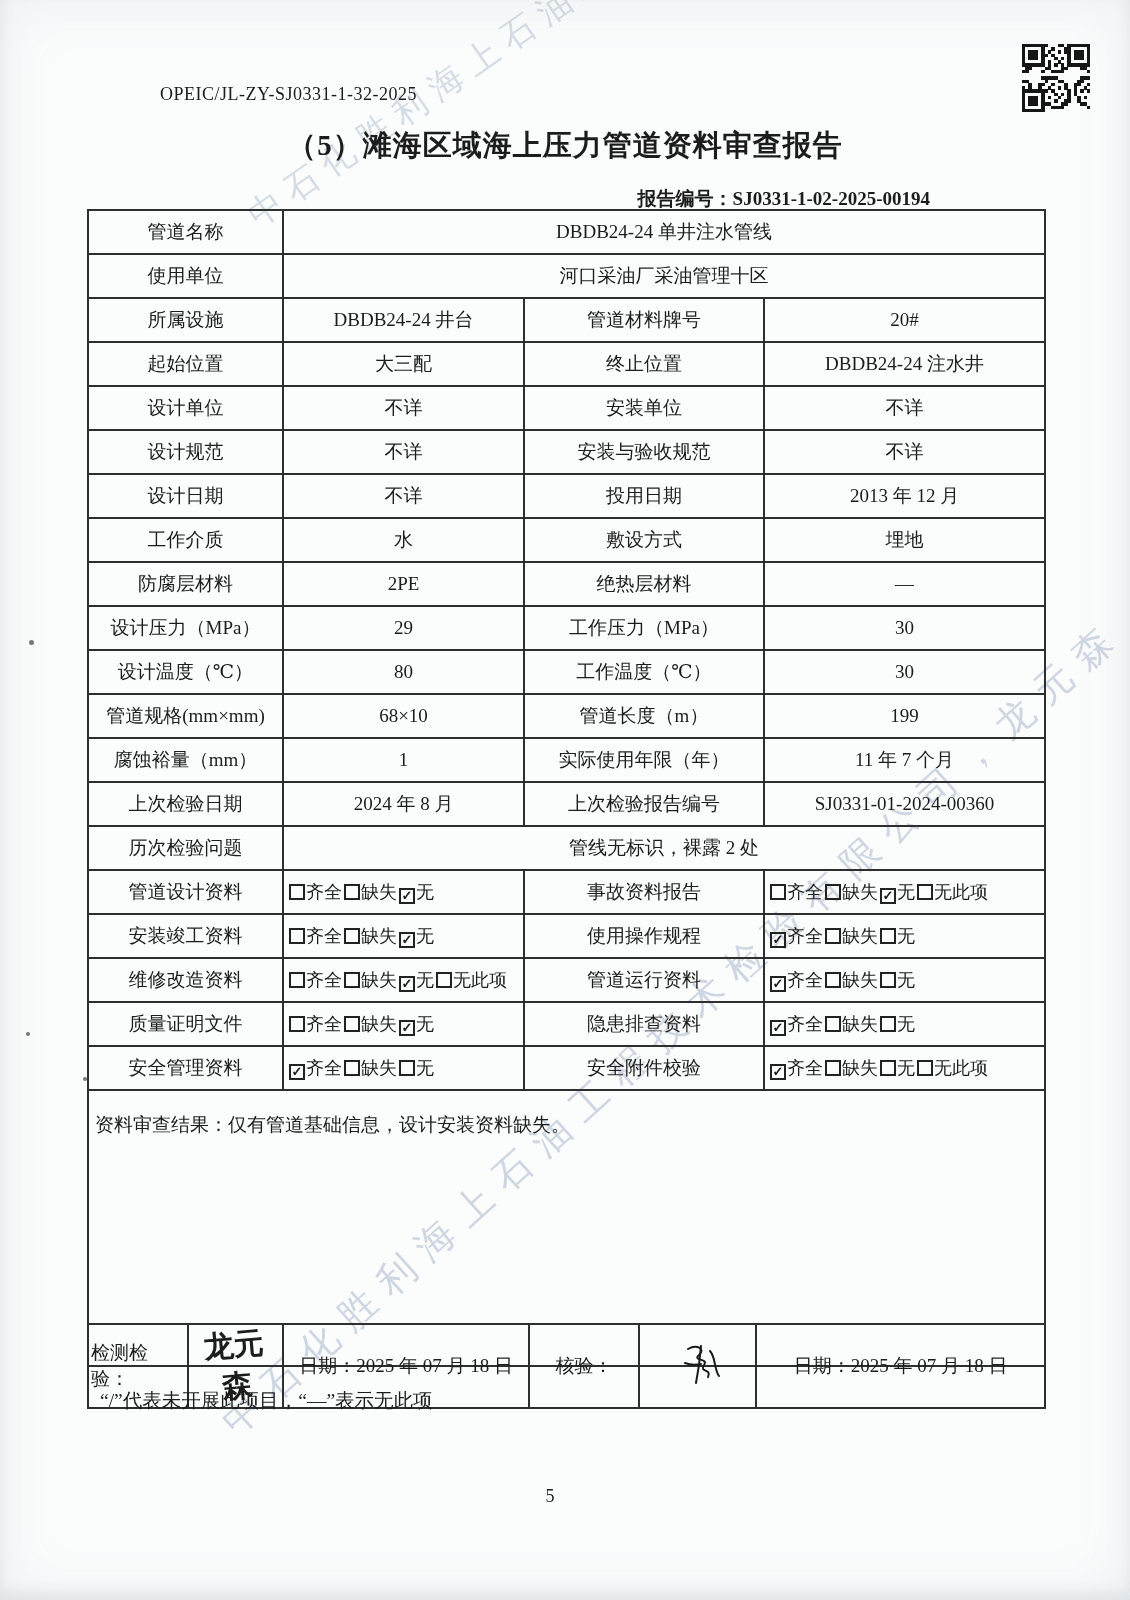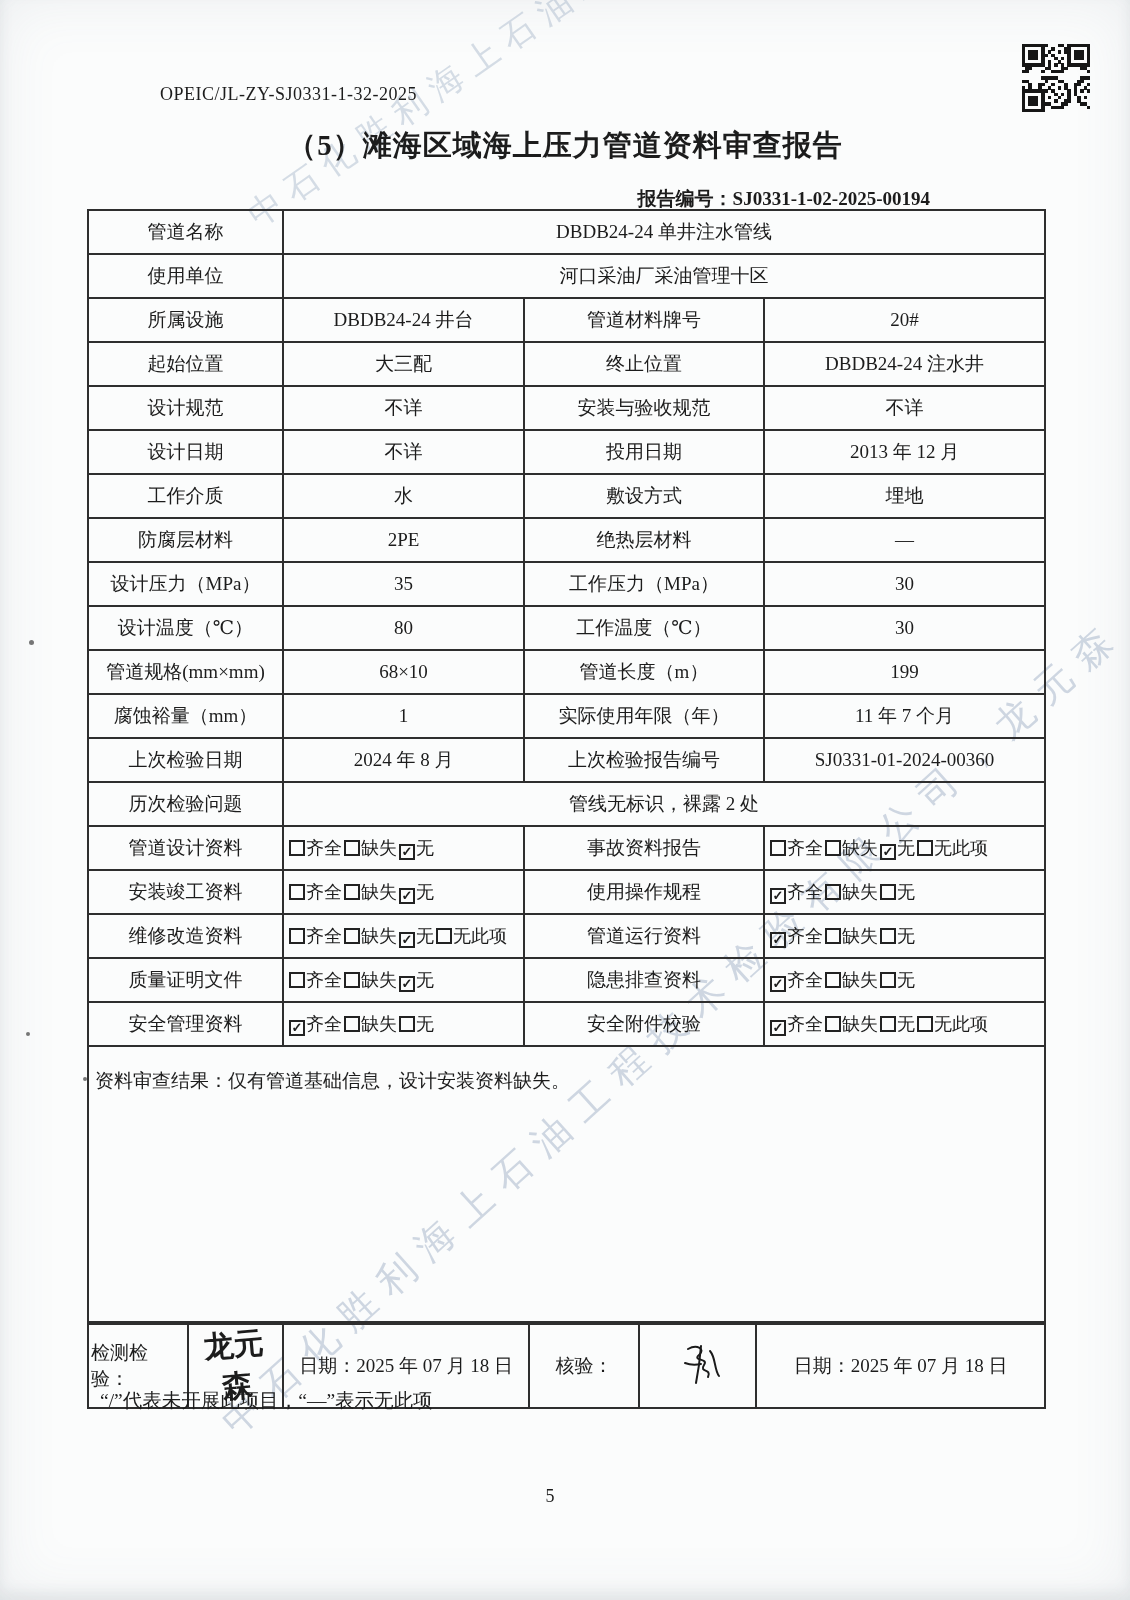--- a/index.html
+++ b/index.html
@@ -277,20 +277,26 @@
         <td class="lbl">管道材料牌号</td>
         <td class="val">20#</td>
       </tr>
       <tr>
         <td class="lbl">起始位置</td>
         <td class="val">大三配</td>
         <td class="lbl">终止位置</td>
         <td class="val">DBDB24-24 注水井</td>
       </tr>
       <tr>
+        <td class="lbl">设计单位</td>
+        <td class="val">不详</td>
+        <td class="lbl">安装单位</td>
+        <td class="val">不详</td>
+      </tr>
+      <tr>
         <td class="lbl">设计规范</td>
         <td class="val">不详</td>
         <td class="lbl">安装与验收规范</td>
         <td class="val">不详</td>
       </tr>
       <tr>
         <td class="lbl">设计日期</td>
         <td class="val">不详</td>
         <td class="lbl">投用日期</td>
         <td class="val">2013 年 12 月</td>
@@ -302,21 +308,21 @@
         <td class="val">埋地</td>
       </tr>
       <tr>
         <td class="lbl">防腐层材料</td>
         <td class="val">2PE</td>
         <td class="lbl">绝热层材料</td>
         <td class="val">—</td>
       </tr>
       <tr>
         <td class="lbl">设计压力（MPa）</td>
-        <td class="val">35</td>
+        <td class="val">29</td>
         <td class="lbl">工作压力（MPa）</td>
         <td class="val">30</td>
       </tr>
       <tr>
         <td class="lbl">设计温度（℃）</td>
         <td class="val">80</td>
         <td class="lbl">工作温度（℃）</td>
         <td class="val">30</td>
       </tr>
       <tr>

